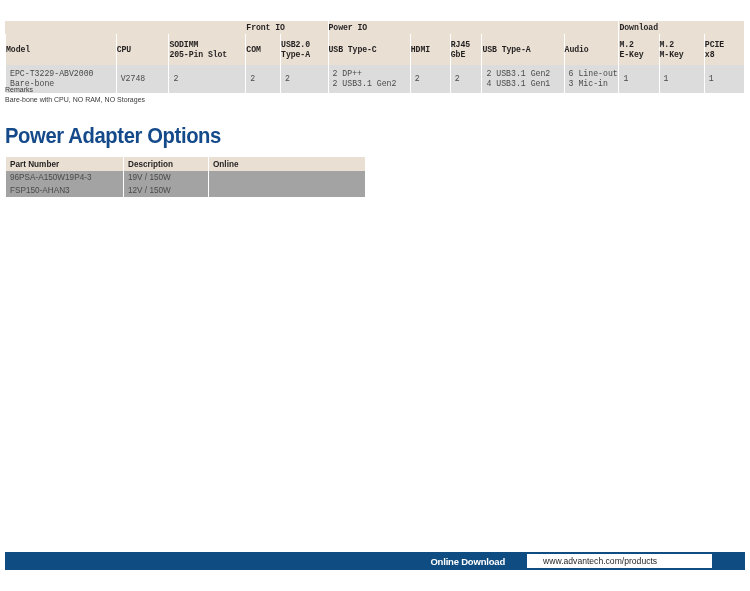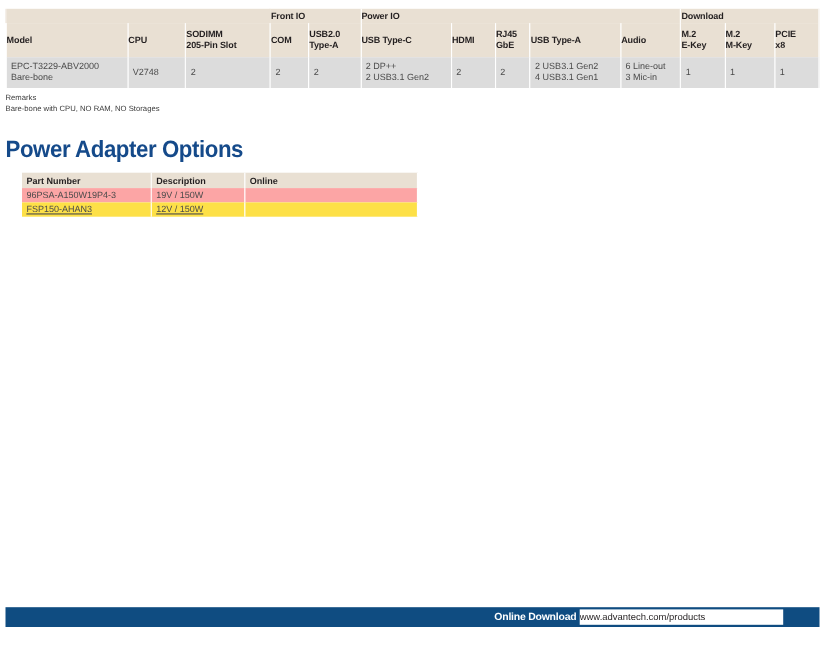--- a/index.html
+++ b/index.html
@@ -13,22 +13,23 @@
     font-family: "Liberation Sans", sans-serif;
     color: #231f20;
     overflow: hidden;
     position: relative;
   }
 
   
   .spec-wrap {
     position: absolute;
     left: 5px;
-    top: 8px;
+    top: 21px;
     width: 740px;
+    font-family: Liberation Mono, monospace;
   }
   table.spec {
     border-collapse: collapse;
     table-layout: fixed;
     width: 740px;
     font-size: 8.2px;
   }
   table.spec th,
   table.spec td {
     border-left: 1px solid #ffffff;
@@ -108,21 +109,21 @@
     letter-spacing: -0.4px;
     color: #154a8a;
     transform: scaleX(0.94);
     transform-origin: left top;
     white-space: nowrap;
   }
 
   
   .pwr-wrap {
     position: absolute;
-    left: 19px;
+    left: 5px;
     top: 157px;
     width: 360px;
   }
   table.pwr {
     border-collapse: collapse;
     table-layout: fixed;
     width: 360px;
     font-size: 8.2px;
   }
   table.pwr th,
@@ -133,28 +134,27 @@
     border-right: 1px solid #ffffff;
   }
   table.pwr thead th {
     background: #e9e0d3;
     color: #231f20;
     font-weight: bold;
     height: 14px;
     vertical-align: middle;
   }
   table.pwr tbody td {
-    background: #fca5a5;
+    background: #a3a3a3;
     color: #4a4a4a;
     height: 13px;
     vertical-align: middle;
   }
   table.pwr tbody tr.alt td {
-    background: #fde047;
-    text-decoration: underline;
+    background: #a3a3a3;
   }
 
   
   .footer-bar {
     position: absolute;
     left: 5px;
     top: 552px;
     width: 740px;
     height: 18px;
     background: #0f4c81;
@@ -165,31 +165,31 @@
     top: 0;
     height: 18px;
     display: flex;
     align-items: center;
   }
   .footer-label {
     color: #ffffff;
     font-weight: bold;
     font-size: 9.5px;
     letter-spacing: -0.2px;
-    margin-right: 3px;
+    margin-right: 22px;
     white-space: nowrap;
   }
   .footer-url {
     background: #ffffff;
     color: #231f20;
     font-size: 8.6px;
     width: 185px;
     height: 14px;
     line-height: 14px;
-    padding-left: 0;
+    padding-left: 16px;
     box-sizing: border-box;
     white-space: nowrap;
     overflow: hidden;
   }
 </style>
 </head>
 <body>
 
 <div class="spec-wrap">
   <table class="spec">

